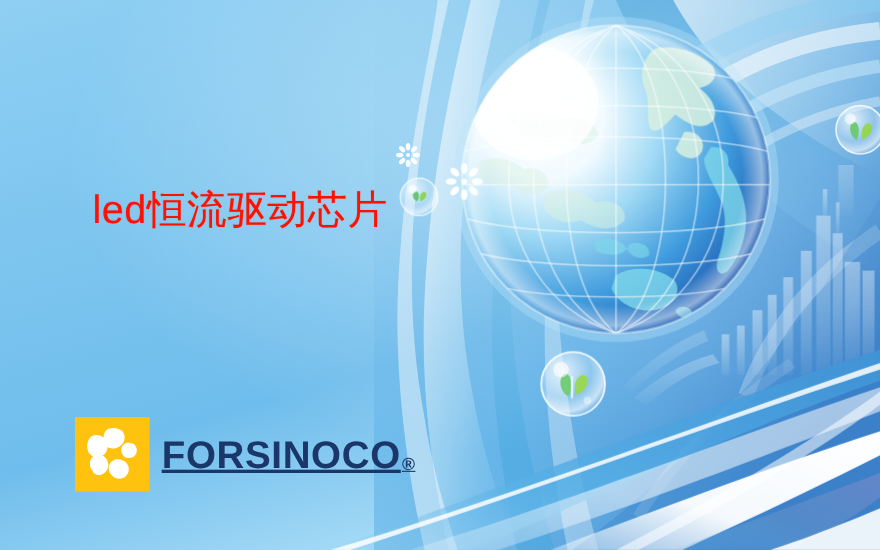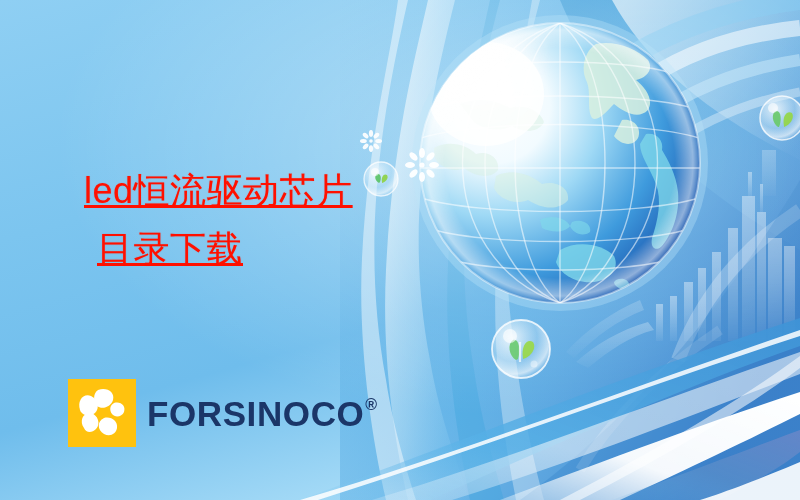--- a/index.html
+++ b/index.html
@@ -58,21 +58,20 @@
   .headline {
     position: absolute;
     left: 84px;
     top: 162px;
     color: #ff1000;
     font-size: 36px;
     line-height: 1.62;
     letter-spacing: 0.5px;
     white-space: nowrap;
     text-shadow: 0 0 1px rgba(255,40,0,0.45);
-    text-decoration: underline;
   }
   .headline .line-1 { display: block; }
   .headline .line-2 { display: block; padding-left: 13px; }
 
   
   .logo {
     position: absolute;
     left: 68px;
     top: 379px;
     display: flex;
@@ -93,21 +92,22 @@
     justify-content: center;
   }
   .logo-name {
     font-size: 35px;
     font-weight: bold;
     color: #1b3668;
     letter-spacing: 0.6px;
     line-height: 1;
     white-space: nowrap;
     display: flex;
-    align-items: flex-start;
+    align-items: flex-end;
+    text-decoration: underline;
   }
   .logo-reg {
     font-size: 16px;
     font-weight: bold;
     line-height: 1;
     margin-left: 1px;
     margin-top: 1px;
   }
   .logo-tagline {
     margin-top: 3px;
@@ -408,21 +408,20 @@
       <circle cx="24" cy="24" r="22" fill="url(#bub3)"></circle>
       <circle cx="24" cy="24" r="22" fill="none" stroke="#ffffff" stroke-opacity="0.78" stroke-width="1.5"></circle>
       <path d="M20 33 C 14 29, 13 19, 18 17 C 23 16, 24 26, 21 33 Z" fill="#6bc96f" opacity="0.95"></path>
       <path d="M26 32 C 24 22, 29 16, 34 19 C 37 24, 32 31, 26 33 Z" fill="#95d64c" opacity="0.95"></path>
       <circle cx="15" cy="14" r="5" fill="#ffffff" opacity="0.6"></circle>
     </svg>
   </div>
 
   <div class="headline">
     <span class="line-1">led恒流驱动芯片</span>
-    <span class="line-2">目录下载</span>
   </div>
 
   <div class="logo">
     <div class="logo-mark">
       <svg viewBox="0 0 68 68" xmlns="http://www.w3.org/2000/svg">
         <g fill="#ffffff">
           <path d="M30 11 C 39 8, 47 13, 45 21 C 43 28, 34 31, 29 27 C 25 23, 25 14, 30 11 Z"></path>
           <path d="M12 31 C 9 22, 15 14, 23 17 C 30 20, 32 29, 27 34 C 22 38, 14 37, 12 31 Z"></path>
           <path d="M16 49 C 11 42, 15 33, 23 34 C 30 36, 33 45, 28 50 C 24 54, 18 54, 16 49 Z"></path>
           <path d="M36 55 C 29 51, 29 42, 36 39 C 43 37, 50 42, 49 49 C 48 55, 42 58, 36 55 Z"></path>

